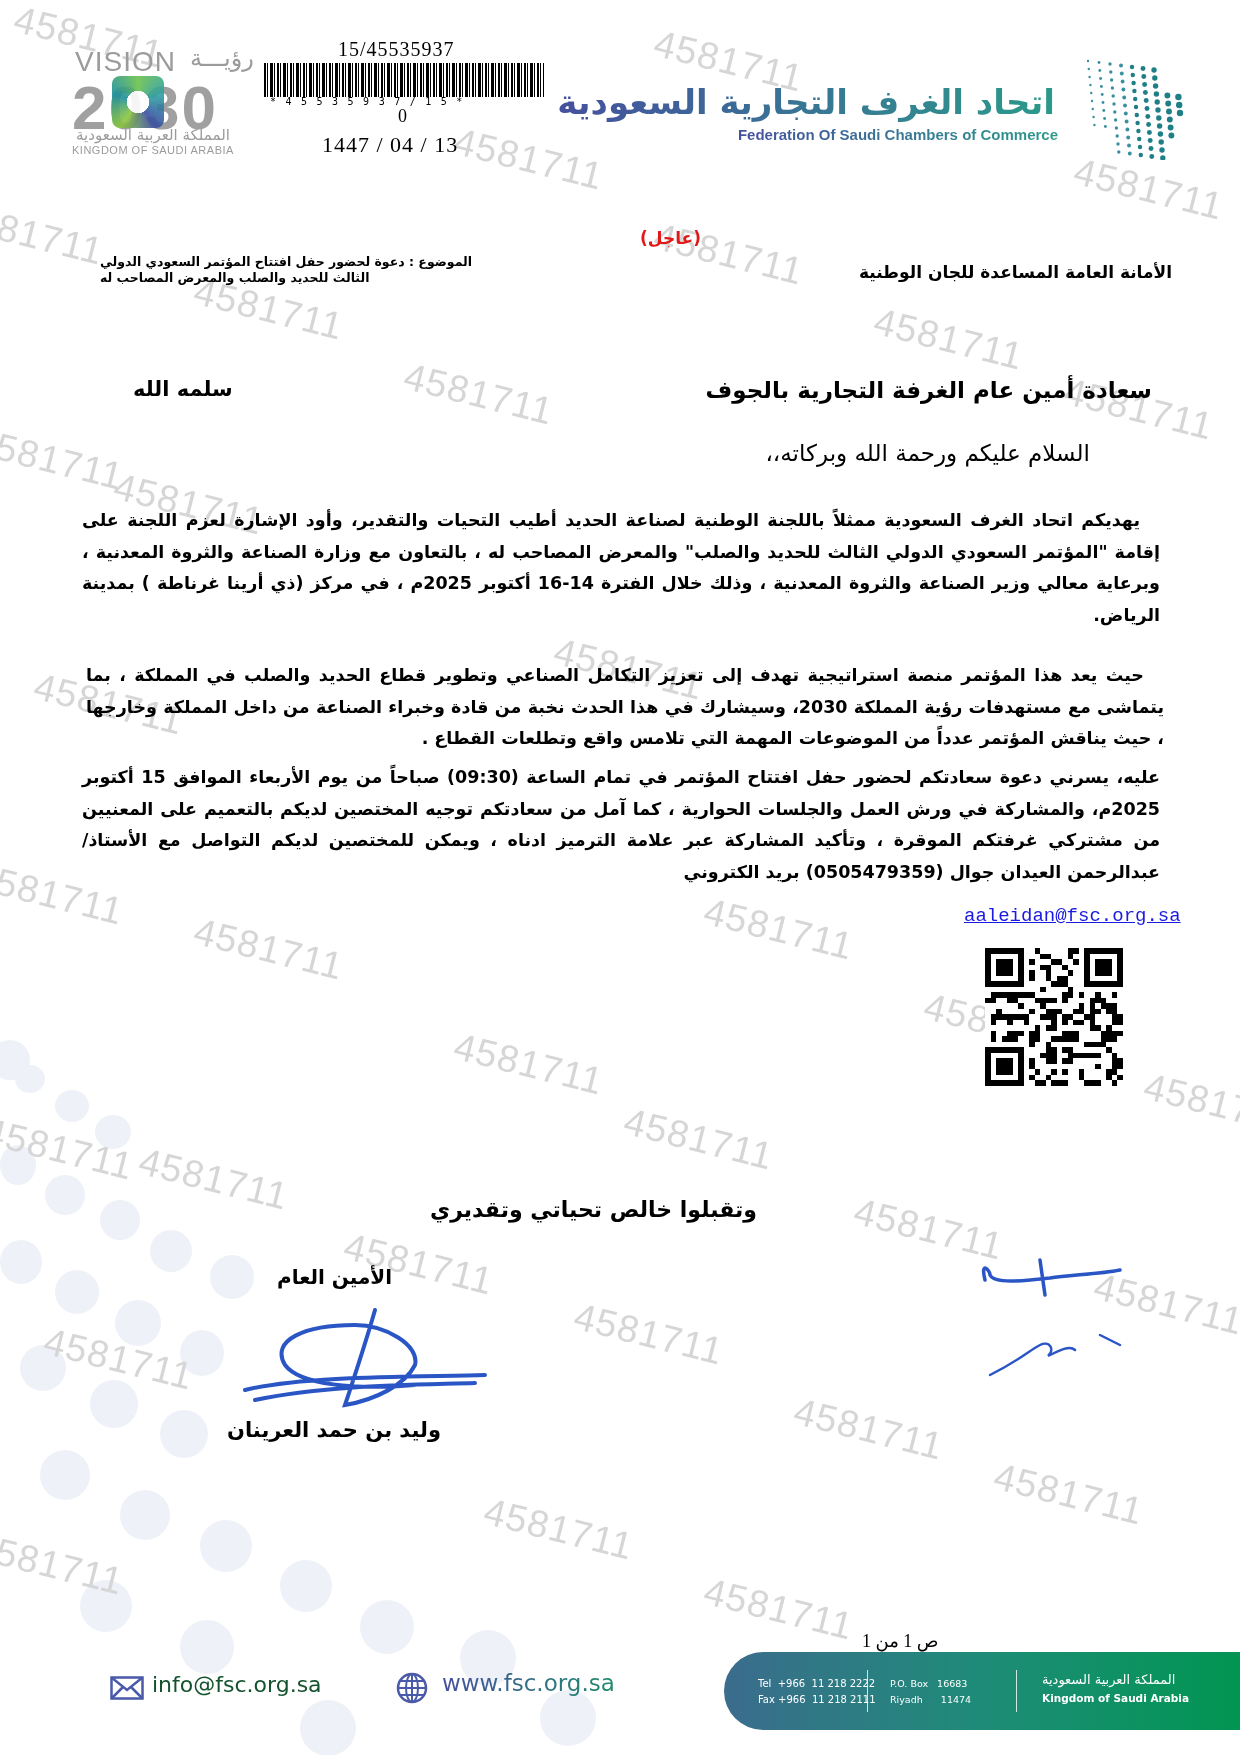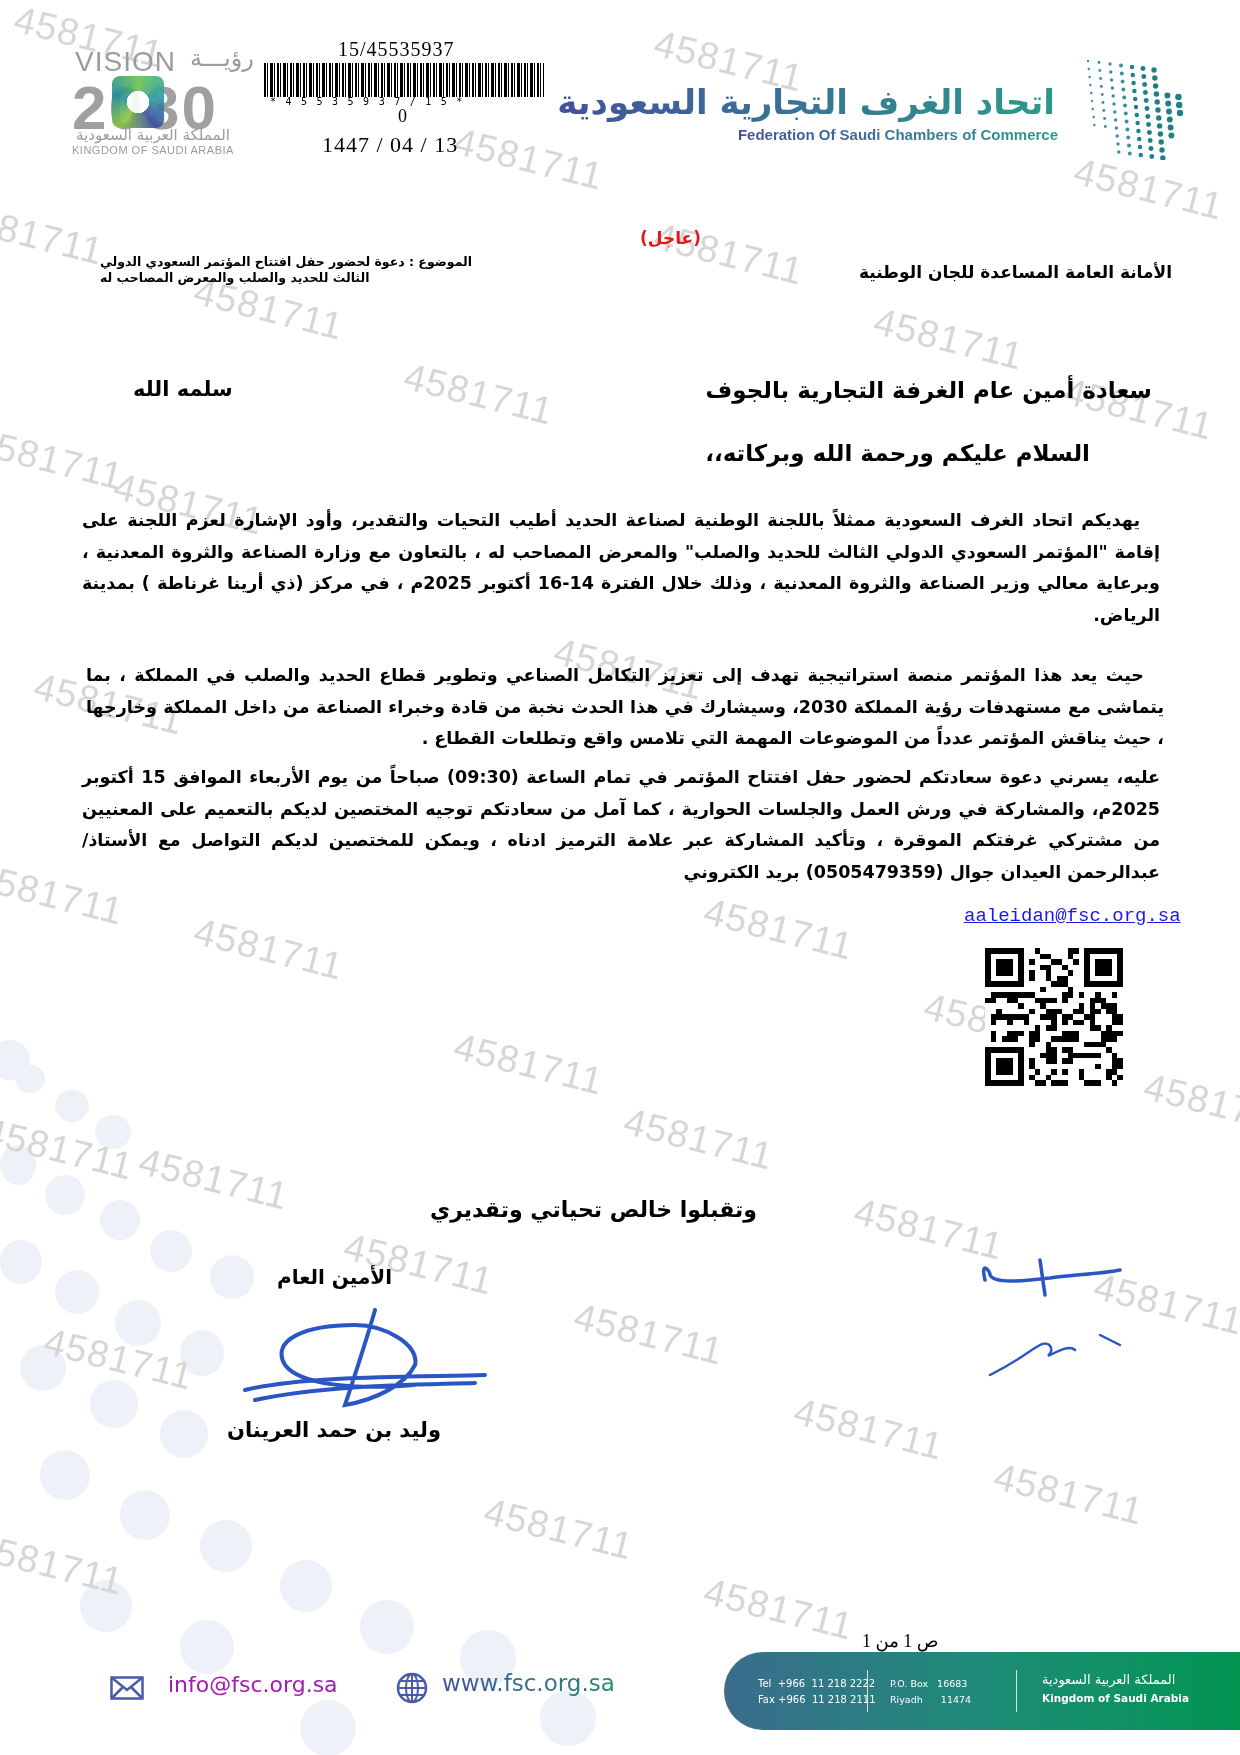--- a/index.html
+++ b/index.html
@@ -29,37 +29,37 @@
             background:linear-gradient(90deg,#45509e,#2b9a8a); -webkit-background-clip:text; background-clip:text; -webkit-text-fill-color:transparent; }
   .fsc-en { position:absolute; right:182px; top:126px; font-family:"Liberation Sans", sans-serif; font-weight:bold; font-size:15px;
             background:linear-gradient(90deg,#45509e,#2b9a8a); -webkit-background-clip:text; background-clip:text;margin-left:36px; -webkit-text-fill-color:transparent; }
   .fsc-mark { position:absolute; left:1080px; top:55px; width:110px; height:105px; }
   
   .urgent { position:absolute; left:640px; top:228px; color:#e01818; font-weight:bold; font-size:17px; direction:rtl; }
   .dept { position:absolute; right:68px; top:262px; direction:rtl; font-weight:bold; font-size:17px; }
   .subject { position:absolute; right:768px; top:254px; direction:rtl; text-align:left; font-weight:bold; font-size:12.5px; line-height:16px; }
   .addressee { position:absolute; right:88px; top:377px; direction:rtl; font-weight:bold; font-size:23px; }
   .honorific { position:absolute; left:133px; top:377px; direction:rtl; font-weight:bold; font-size:21px; }
-  .greeting { position:absolute; right:150px; top:440px; direction:rtl; font-weight:bold; font-size:23px; }
+  .greeting { position:absolute; right:150px; top:440px; direction:rtl; font-weight:normal; font-size:23px; }
   .para { position:absolute; left:82px; width:1078px; direction:rtl; text-align:justify; text-align-last:right;
           font-weight:bold; font-size:17.5px; line-height:31.5px; }
   .p1 { top:505px; text-indent:20px; }
   .p2 { top:656px; text-indent:20px; }
   .p3 { top:762px; }
   .email-link { position:absolute; left:964px; top:905px; font-family:Liberation Mono, monospace; font-size:19px; color:#1a1ae0; text-decoration:underline; }
   .qr { position:absolute; left:985px; top:948px; width:138px; height:138px; }
   .closing { position:absolute; left:430px; top:1197px; direction:rtl; font-weight:bold; font-size:22px; }
   .sig-title { position:absolute; left:277px; top:1265px; direction:rtl; font-weight:bold; font-size:20px; }
   .sig-name { position:absolute; left:227px; top:1418px; direction:rtl; font-weight:bold; font-size:21px; }
   .sig-svg { position:absolute; left:225px; top:1305px; width:270px; height:110px; }
   .init-svg { position:absolute; left:970px; top:1250px; width:160px; height:150px; }
   .page-num { position:absolute; left:862px; top:1630px; font-family:Liberation Serif, serif; font-size:18px; direction:rtl; }
   
   .f-mail-icon { position:absolute; left:110px; top:1676px; width:34px; height:24px; }
-  .f-mail { position:absolute; left:168px; top:1672px; font-family:"DejaVu Sans", sans-serif; font-size:22px; color:#a21caf; }
+  .f-mail { position:absolute; left:152px; top:1672px; font-family:"DejaVu Sans", sans-serif; font-size:22px; color:#14532d; }
   .f-web-icon { position:absolute; left:396px; top:1672px; width:32px; height:32px; }
   .f-web { position:absolute; left:442px; top:1670px; font-family:"DejaVu Sans", sans-serif; font-size:23px;
            background:linear-gradient(90deg,#45509e,#1f8a6c); -webkit-background-clip:text; background-clip:text; -webkit-text-fill-color:transparent; }
   .f-band { position:absolute; left:724px; top:1652px; width:516px; height:78px; border-radius:40px 0 0 40px;
             background:linear-gradient(90deg,#3b6c8d 0%,#1e8c78 50%,#029552 100%); color:#fff; }
   .f-tel { position:absolute; left:34px; top:24px; font-family:"DejaVu Sans", sans-serif; font-size:10px; line-height:16px; white-space:pre; }
   .f-sep { position:absolute; top:18px; width:1px; height:42px; background:rgba(255,255,255,.8); }
   .f-po { position:absolute; left:166px; top:24px; font-family:"DejaVu Sans", sans-serif; font-size:9.5px; line-height:16px; white-space:pre; }
   .f-country-ar { position:absolute; left:318px; top:20px; font-size:13px; direction:rtl; }
   .f-country-en { position:absolute; left:318px; top:40px; font-family:"DejaVu Sans", sans-serif; font-weight:bold; font-size:10.5px; }

